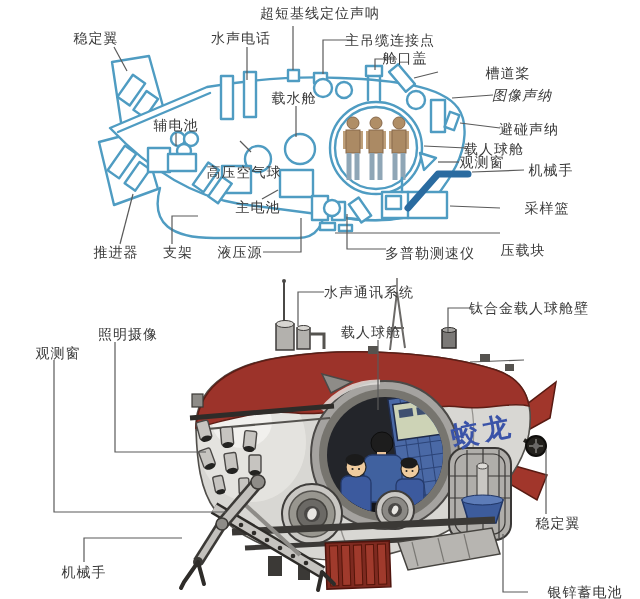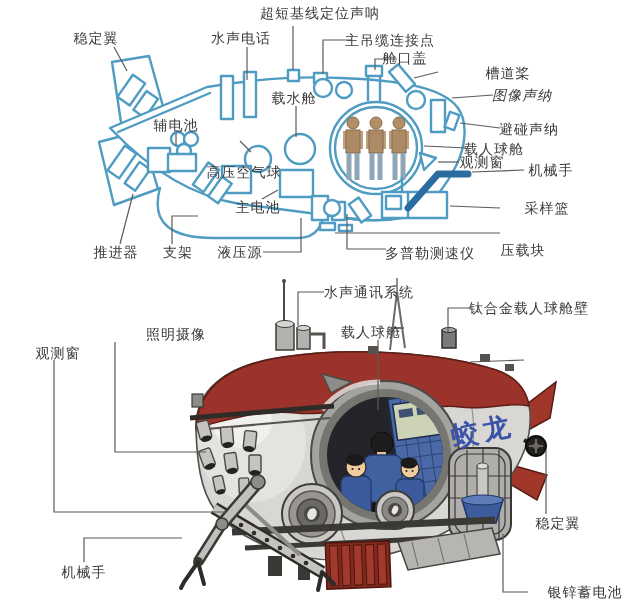--- a/index.html
+++ b/index.html
@@ -376,20 +376,20 @@
       <div class="dlabel" style="left: 523px; top: 250px; text-align: right;">压载块</div>
       <div class="dlabel" style="left: 116px; top: 252px;">推进器</div>
       <div class="dlabel" style="left: 178px; top: 252px;">支架</div>
       <div class="dlabel" style="left: 240px; top: 252px;">液压源</div>
       <div class="dlabel" style="left: 430px; top: 253px;">多普勒测速仪</div>
     </div>
   <div class="layer" id="bottom-labels" style="width:640px;height:599px">
       <div class="dlabel" style="left: 369px; top: 292px; text-align: center;">水声通讯系统</div>
       <div class="dlabel" style="left: 529px; top: 308px;">钛合金载人球舱壁</div>
       <div class="dlabel" style="left: 371px; top: 332px;">载人球舱</div>
-      <div class="dlabel" style="left: 128px; top: 334px; margin-left: 48px;">照明摄像</div>
+      <div class="dlabel" style="left: 128px; top: 334px;">照明摄像</div>
       <div class="dlabel" style="left: 58px; top: 353px;">观测窗</div>
       <div class="dlabel" style="left: 558px; top: 523px;">稳定翼</div>
       <div class="dlabel" style="left: 84px; top: 572px;">机械手</div>
       <div class="dlabel" style="left: 585px; top: 592px;">银锌蓄电池</div>
     </div>
 
 </div>
 
 </body></html>

